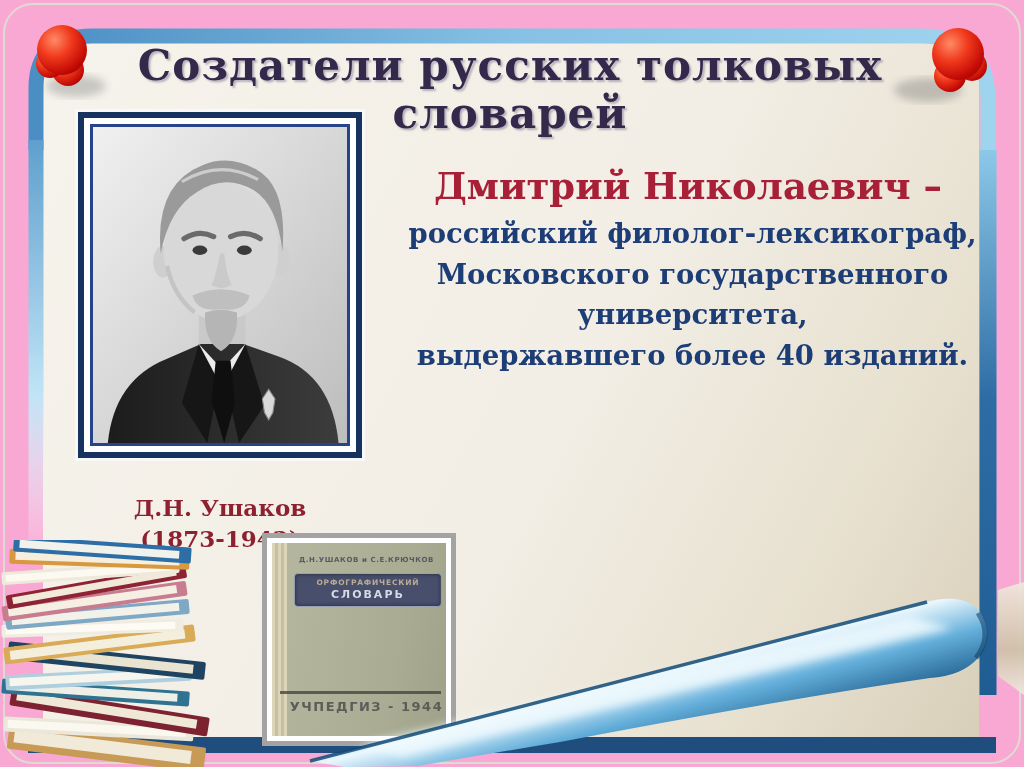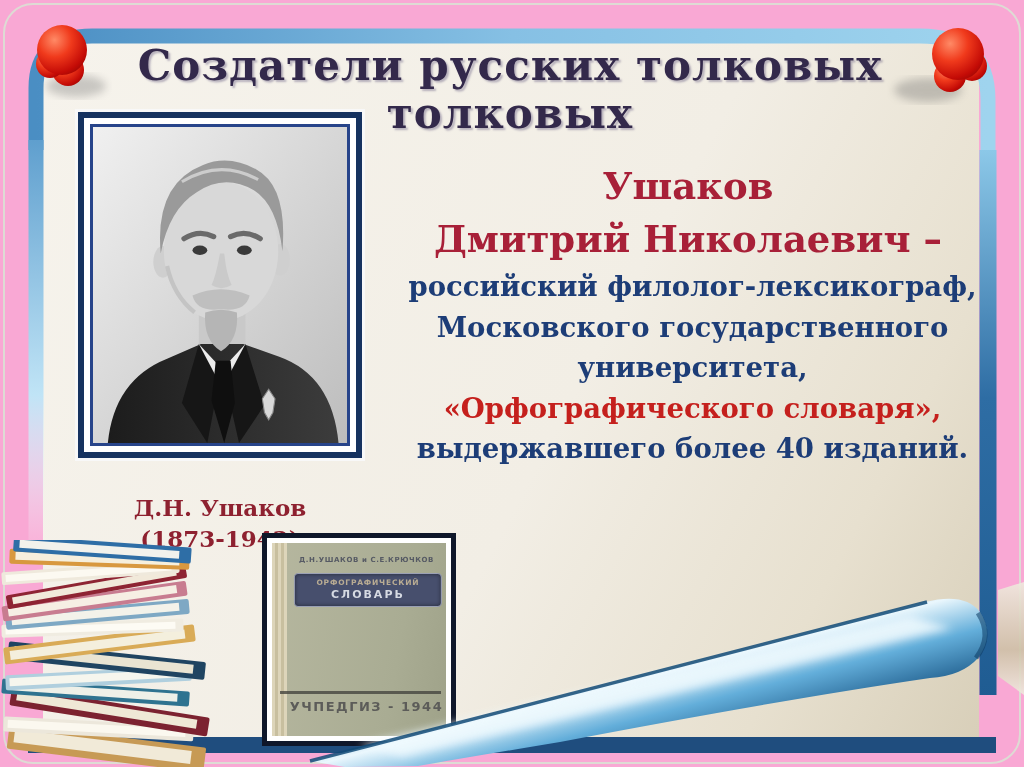--- a/index.html
+++ b/index.html
@@ -21,21 +21,21 @@
   
   .caption{position:absolute;left:78px;top:468px;width:284px;text-align:center;
            color:#8e2130;font-weight:bold;font-size:23px;line-height:31px;margin-top:24px;}
   
   .bio{position:absolute;left:398px;top:160px;width:580px;text-align:center;font-weight:bold;}
   .bio-name{font-size:37px;line-height:53px;color:#a82038;}
   .bio-line{font-size:27.5px;line-height:40.5px;color:#1d3d77;margin-left:9px;}
   .bio-line.red{color:#c5201d;}
   
   .bframe{position:absolute;left:262px;top:533px;width:194px;height:213px;background:#ffffff;
-          border:5px solid #0f172a;box-sizing:border-box;padding:5px;}
+          border:5px solid #a3a3a3;box-sizing:border-box;padding:5px;}
   .bcover{position:relative;width:100%;height:100%;background:linear-gradient(100deg,#b6b79f,#a9ac93 70%,#9fa289);overflow:hidden;}
   .bspine{position:absolute;left:0;top:0;bottom:0;width:15px;
           background:repeating-linear-gradient(90deg,#ddd5ba 0 3px,#c8bf9f 3px 6px);}
   .bauthors{position:absolute;left:15px;right:0;top:13px;text-align:center;font-size:7px;
             letter-spacing:0.6px;color:#565a64;font-family:"DejaVu Sans",sans-serif;font-weight:bold;}
   .blabel{position:absolute;left:50%;top:30px;transform:translateX(-44%);width:124px;padding:4px 11px 5px;
           background:#474f6d;border:1px solid #9aa0b5;border-radius:4px;text-align:center;
           box-shadow:inset 0 0 4px rgba(0,0,0,.5);font-family:"DejaVu Sans",sans-serif;}
   .blabel-l1{font-size:7.5px;letter-spacing:0.8px;color:#b9ac93;font-weight:bold;}
   .blabel-l2{font-size:11px;letter-spacing:2px;color:#d6dae3;font-weight:bold;margin-top:1px;}
@@ -73,21 +73,21 @@
       </linearGradient>
     </defs>
     <path d="M36,150 V88 Q36,36 92,36 H920 Q988,36 988,100 V160" fill="none" stroke="url(#gTop)" stroke-width="15"></path>
     <path d="M36,140 V560" fill="none" stroke="url(#gLeft)" stroke-width="15"></path>
     <path d="M988,150 V695" fill="none" stroke="url(#gRight)" stroke-width="17"></path>
     <rect x="28" y="737" width="968" height="16" fill="#1f4d7e"></rect>
   </svg>
 
   <div class="title">
     <div>Создатели русских толковых</div>
-    <div>толковых</div>
+    <div>словарей</div>
   </div>
 
   <div class="pframe">
     <div class="pframe-inner">
       <svg viewBox="0 0 240 300" preserveAspectRatio="none">
         <defs>
           <linearGradient id="phbg" x1="0" y1="0" x2="1" y2="1">
             <stop offset="0" stop-color="#f0f0f0"></stop>
               <stop offset="1" stop-color="#bdbdbd"></stop>
           </linearGradient>
@@ -120,26 +120,24 @@
       </svg>
     </div>
   </div>
 
   <div class="caption">
     <div>Д.Н. Ушаков</div>
     <div>(1873-1942)</div>
   </div>
 
   <div class="bio">
-    <div class="bio-name">Ушаков</div>
     <div class="bio-name">Дмитрий Николаевич –</div>
     <div class="bio-line">российский филолог-лексикограф,</div>
     <div class="bio-line">Московского государственного</div>
     <div class="bio-line">университета,</div>
-    <div class="bio-line red">«Орфографического словаря»,</div>
     <div class="bio-line">выдержавшего более 40 изданий.</div>
   </div>
 
   <div class="bframe">
     <div class="bcover">
       <div class="bspine"></div>
       <div class="bauthors">Д.Н.УШАКОВ и С.Е.КРЮЧКОВ</div>
       <div class="blabel">
         <div class="blabel-l1">ОРФОГРАФИЧЕСКИЙ</div>
         <div class="blabel-l2">СЛОВАРЬ</div>

